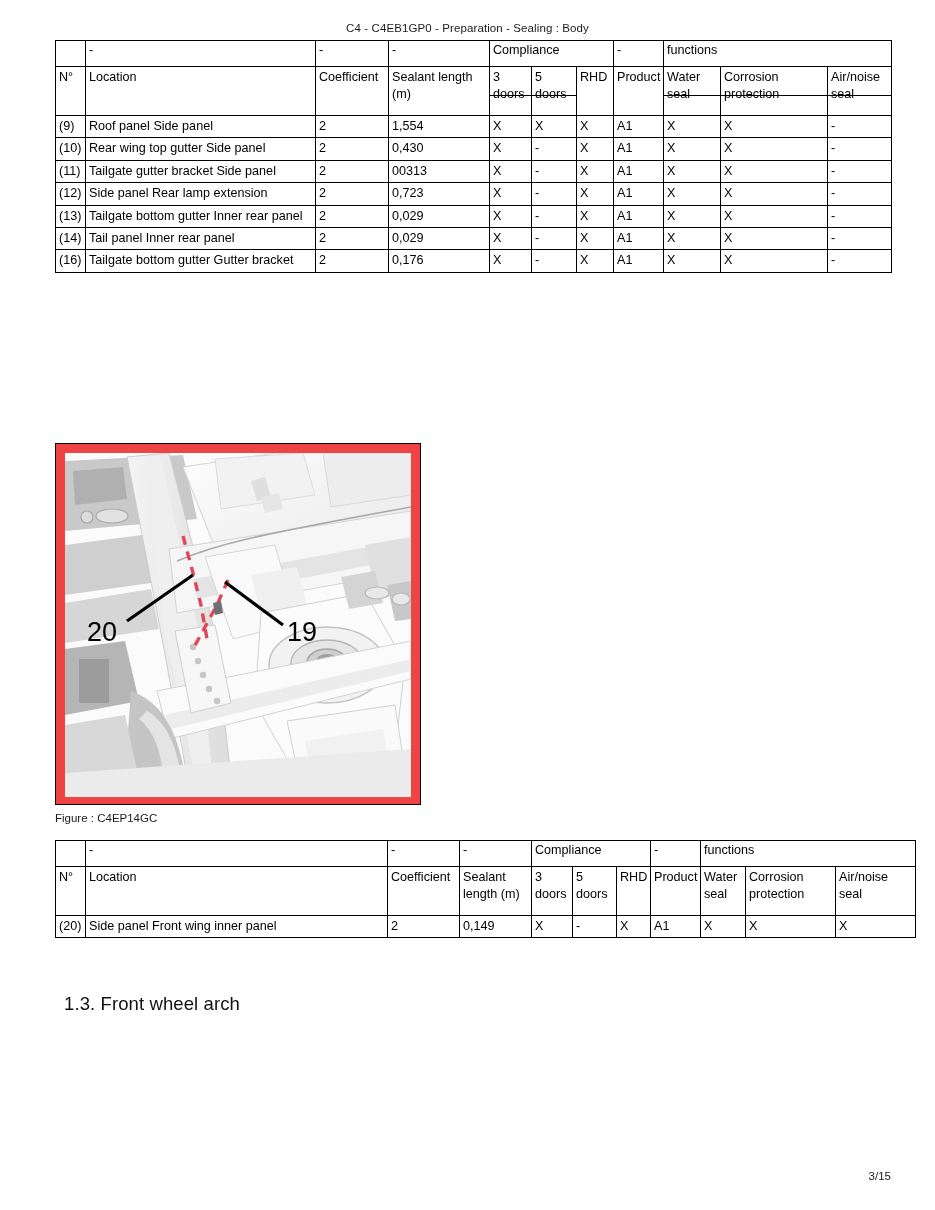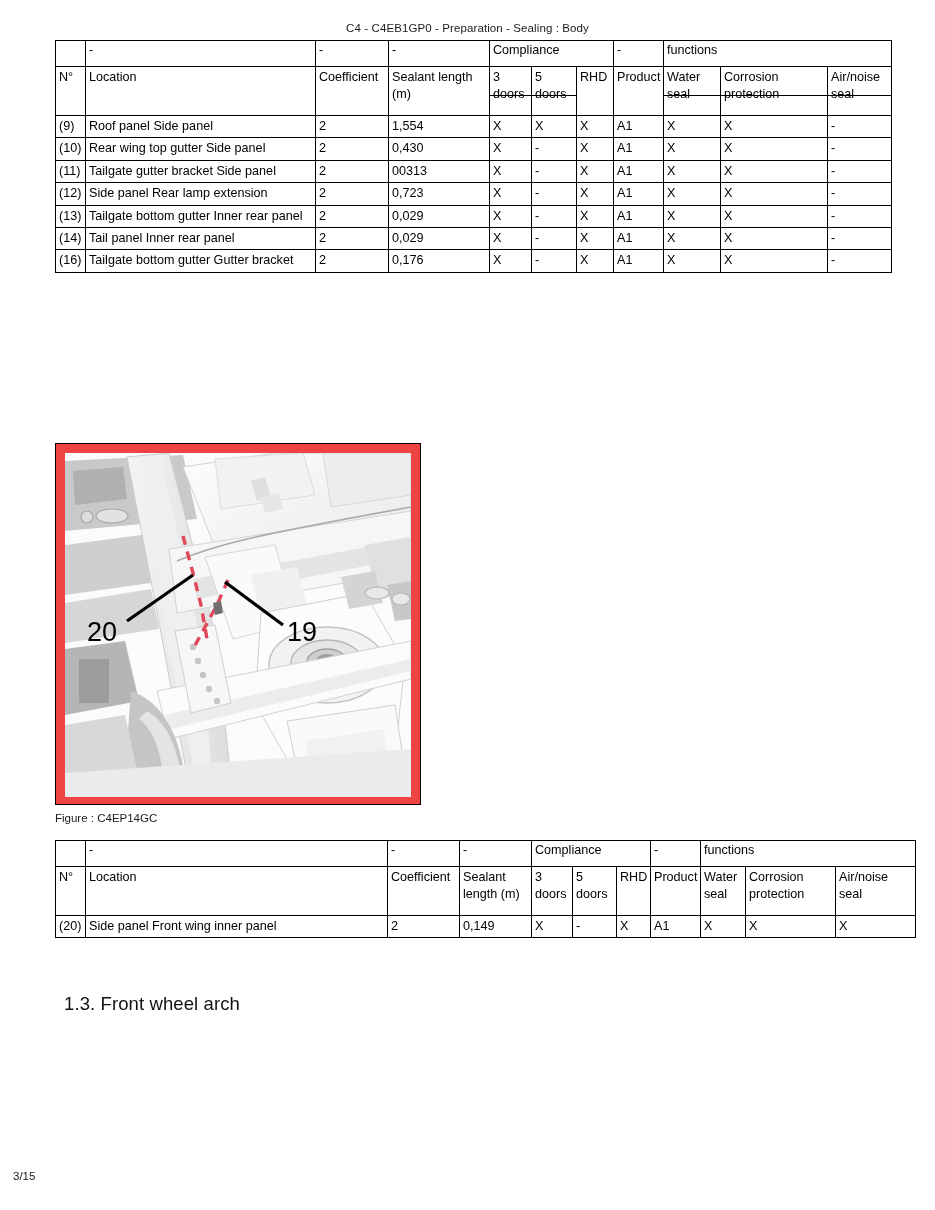--- a/index.html
+++ b/index.html
@@ -26,22 +26,23 @@
     text-align: center;
     font-size: 11.5px;
     letter-spacing: 0.1px;
     color: #1a1a1a;
   }
 
   
   .page-footer {
     position: absolute;
     top: 1170px;
-    left: 13px;
+    left: 0;
     width: 891px;
+    text-align: right;
     font-size: 11.5px;
     color: #1a1a1a;
   }
 
   
   table.doc-table {
     border-collapse: collapse;
     table-layout: fixed;
     font-size: 12.6px;
     line-height: 1.38;

